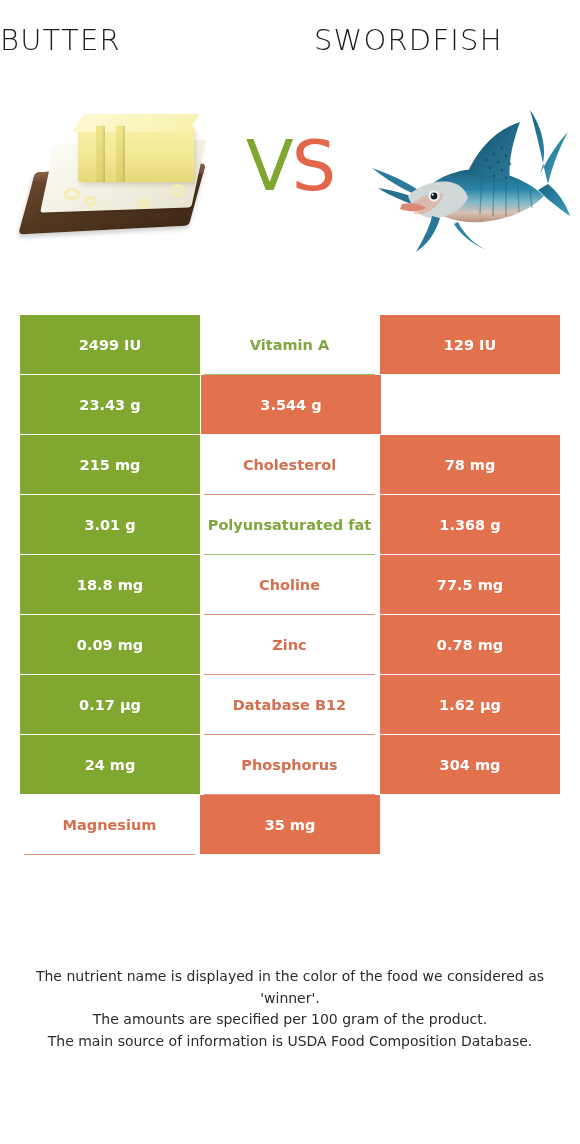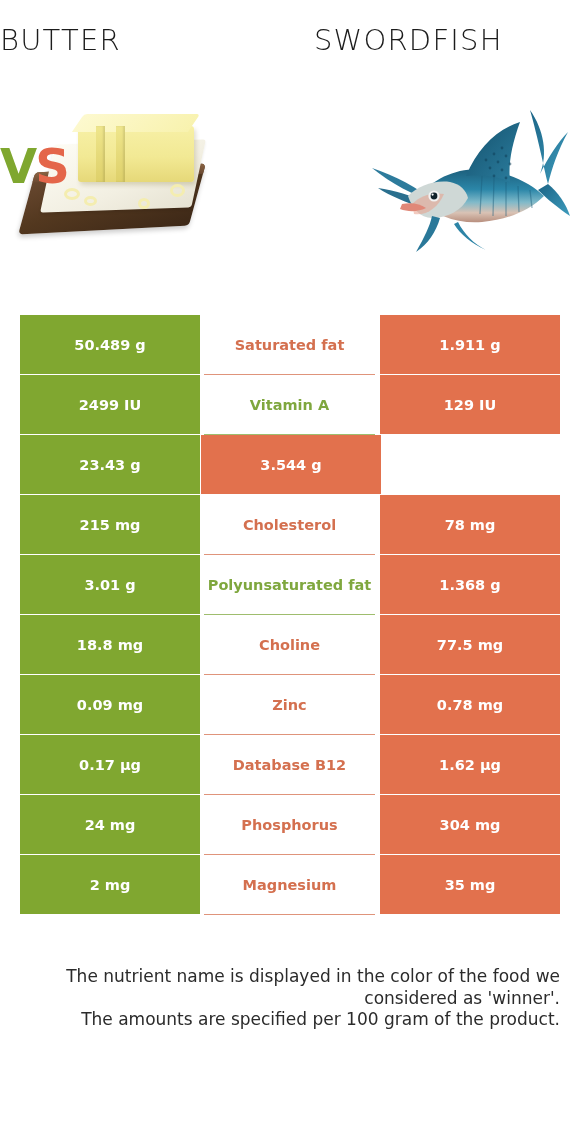--- a/index.html
+++ b/index.html
@@ -48,23 +48,23 @@
     top: 82px;
     left: 0;
     width: 580px;
     height: 190px;
   }
 
   .vs {
     position: absolute;
     left: 0; right: 0;
     top: 48px;
-    text-align: left;
-    font-size: 48px;
-    font-weight: 700;
+    text-align: center;
+    font-size: 70px;
+    font-weight: 400;
     line-height: 72px;
     font-family: "DejaVu Sans", sans-serif;
     letter-spacing: -2px;
     z-index: 5;
   }
   .vs .v { color: #7FA72F; }
   .vs .s { color: #E4664A; }
 
   
   .butter-wrap {
@@ -193,22 +193,22 @@
     opacity: .75;
   }
   .row:last-child .cell-mid:after { opacity: .75; }
 
   
   .footer {
     position: absolute;
     left: 20px;
     top: 966px;
     width: 540px;
-    text-align: right;
-    font-size: 17px;
+    text-align: center;
+    font-size: 14px;
     line-height: 21.5px;
     color: #2b2b2b;
     font-family: "DejaVu Sans", sans-serif;
   }
   .footer p { margin: 0; }
 </style>
 </head>
 <body>
 
 <div class="page">
@@ -299,25 +299,20 @@
         </g>
 
         <path d="M78 126 C74 140 66 152 54 160 C62 146 68 134 70 124 Z" fill="#2a7899"></path>
         <path d="M96 130 C102 142 112 152 124 158 C110 152 98 142 92 132 Z" fill="#2d84a6"></path>
       </svg>
     </div>
   </div>
 
   <div class="table">
 
-  <div class="row">
-        <div class="cell cell-left">50.489 g</div>
-        <div class="cell cell-mid win-right">Saturated fat</div>
-        <div class="cell cell-right">1.911 g</div>
-      </div>
       <div class="row">
         <div class="cell cell-left">2499 IU</div>
         <div class="cell cell-mid win-left">Vitamin A</div>
         <div class="cell cell-right">129 IU</div>
       </div>
       <div class="row">
         <div class="cell cell-left">23.43 g</div>
         <div class="cell cell-right">3.544 g</div>
       </div>
       <div class="row">
@@ -344,24 +339,24 @@
         <div class="cell cell-left">0.17 µg</div>
         <div class="cell cell-mid win-right">Database B12</div>
         <div class="cell cell-right">1.62 µg</div>
       </div>
       <div class="row">
         <div class="cell cell-left">24 mg</div>
         <div class="cell cell-mid win-right">Phosphorus</div>
         <div class="cell cell-right">304 mg</div>
       </div>
       <div class="row">
-        <div class="cell cell-left">2 mg</div>
         <div class="cell cell-mid win-right">Magnesium</div>
         <div class="cell cell-right">35 mg</div>
       </div>
     </div>
 
   <div class="footer">
     <p>The nutrient name is displayed in the color of the food we considered as 'winner'.</p>
     <p>The amounts are specified per 100 gram of the product.</p>
+    <p>The main source of information is USDA Food Composition Database.</p>
   </div>
 
 </div>
 
 </body></html>

